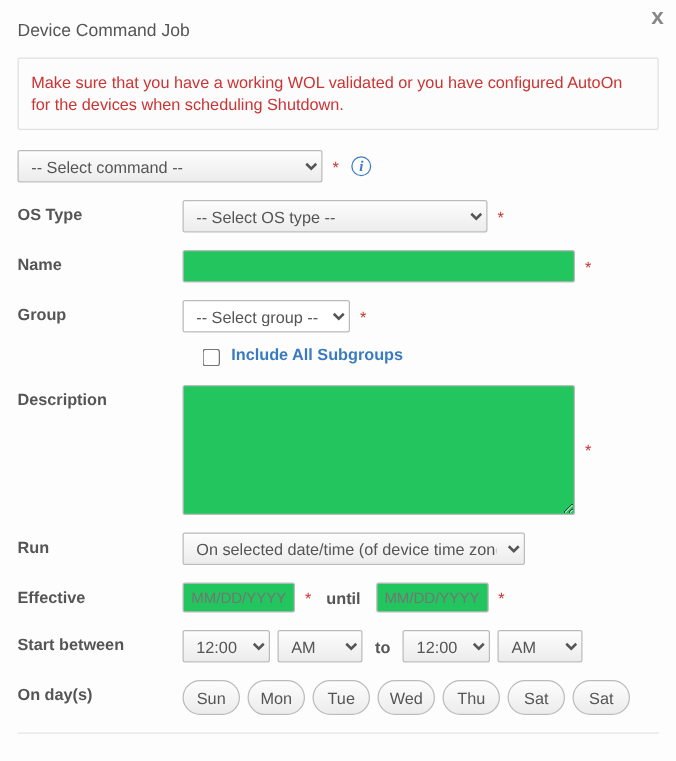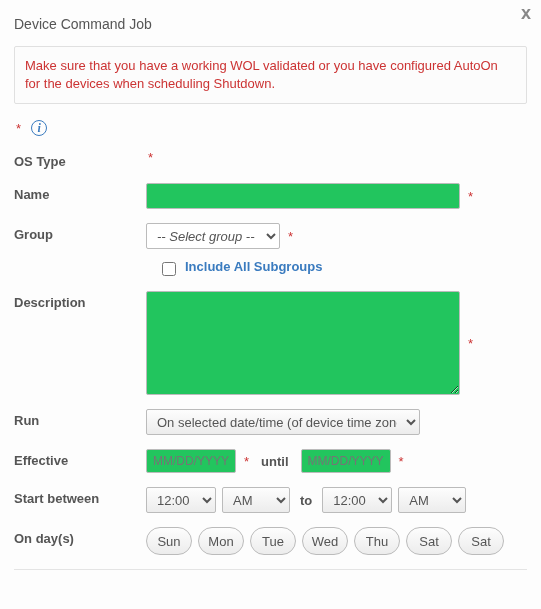--- a/index.html
+++ b/index.html
@@ -68,21 +68,21 @@
     border-radius: 2px;
     padding: 4px 6px;
     background: #22c55e;
   }
   select {
     height: 26px;
     background: linear-gradient(#fdfdfd,#ececec);
   }
   .sel-wide { width: 244px; }
   .sel-run  { width: 274px; }
-  .sel-group{ width: 134px; background:#fff;font-style:italic; }
+  .sel-group{ width: 134px; background:#fff; }
   .sel-time { width: 70px; }
   .sel-ampm { width: 68px; }
   input.txt-wide { width: 314px; height: 26px; }
   input.txt-date { width: 90px; height: 24px; font-size:12px; }
   textarea.desc {
     width: 314px;
     height: 104px;
     resize: both;
   }
   .req { color: #c33; margin-left: 2px; }
@@ -133,28 +133,34 @@
   <div class="close-x">x</div>
 
   <div class="title">Device Command Job</div>
 
   <div class="warning-box">Make sure that you have a working WOL validated or you have configured AutoOn for the devices when scheduling Shutdown.</div>
 
   <div class="form">
 
     <div class="row">
       <div class="field">
+        <select class="sel-wide">
+          <option>-- Select command --</option>
+        </select>
         <span class="req">*</span>
         <span class="info-icon">i</span>
       </div>
     </div>
 
     <div class="row">
       <div class="label">OS Type</div>
       <div class="field">
+        <select class="sel-wide">
+          <option>-- Select OS type --</option>
+        </select>
         <span class="req">*</span>
       </div>
     </div>
 
     <div class="row">
       <div class="label">Name</div>
       <div class="field">
         <input type="text" class="txt-wide" value="" style="">
         <span class="req">*</span>
       </div>

